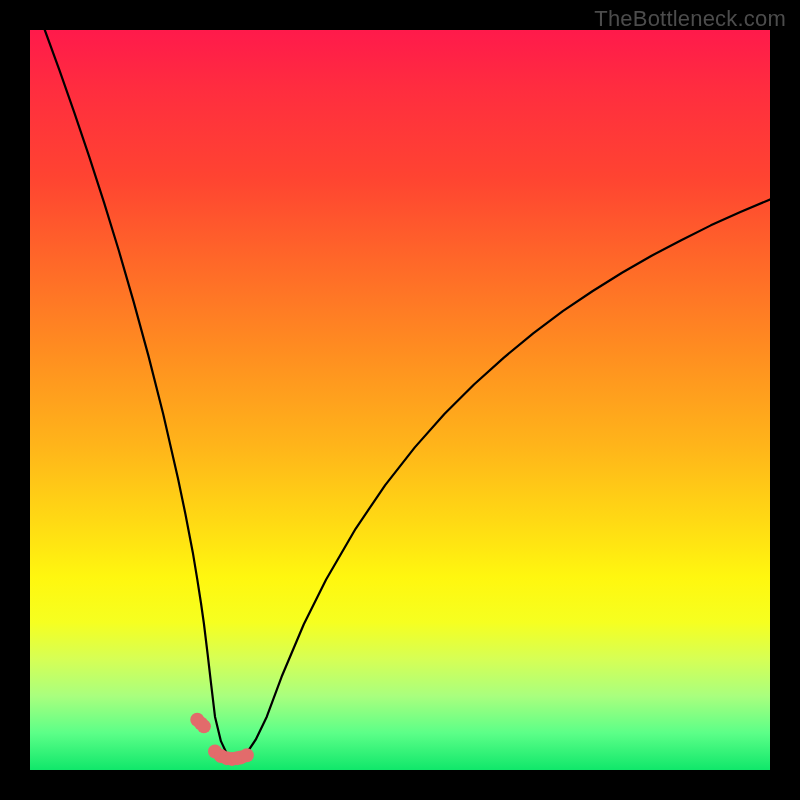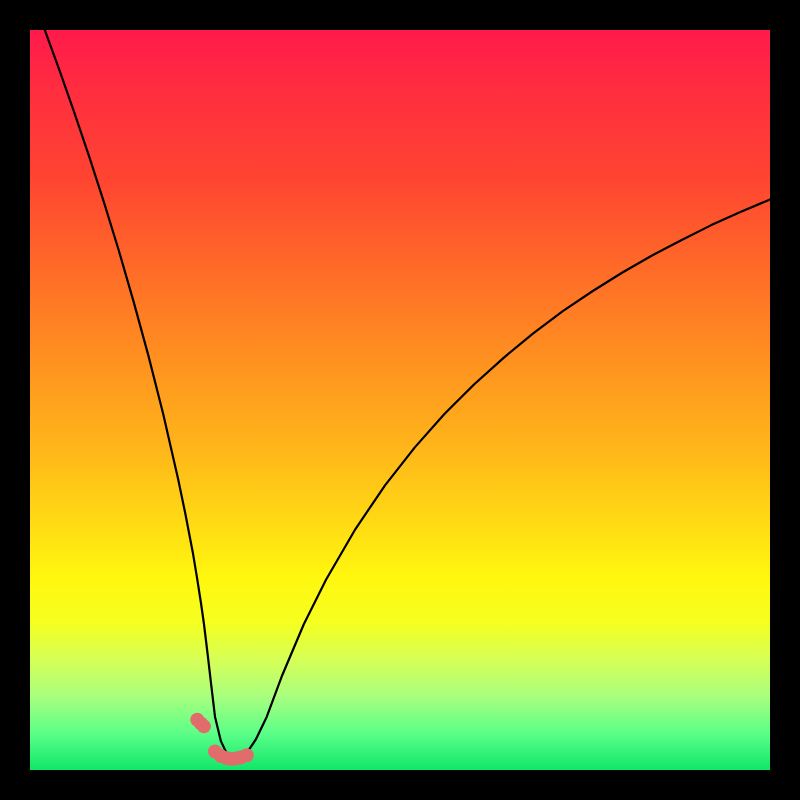--- a/index.html
+++ b/index.html
@@ -56,20 +56,21 @@
     letter-spacing: 0.2px;
     font-weight: 400;
     user-select: none;
   }
 </style>
 </head>
 <body>
 
 <div class="stage">
 
+  <div class="watermark">TheBottleneck.com</div>
 
   <div class="plot-area">
     <svg class="plot-svg" viewBox="0 0 740 740" preserveAspectRatio="none">
       <path id="curve-path" fill="none" stroke="#000000" stroke-width="2.2" stroke-linecap="round" stroke-linejoin="round" d="M14.80 0.00 L29.60 40.70 L44.40 82.88 L59.20 126.54 L74.00 172.42 L88.80 220.52 L103.60 271.58 L118.40 325.60 L133.20 384.06 L148.00 448.44 L155.40 483.96 L162.80 522.44 L167.24 549.08 L170.94 572.76 L173.90 593.48 L177.60 623.82 L181.30 655.64 L185.00 686.72 L190.92 711.14 L196.84 723.72 L202.02 728.16 L207.20 728.16 L210.90 726.68 L216.82 722.98 L225.70 709.66 L236.80 686.72 L251.60 646.76 L273.80 594.22 L296.00 549.82 L325.60 498.76 L355.20 455.10 L384.80 417.36 L414.40 384.06 L444.00 354.46 L473.60 327.82 L503.20 303.40 L532.80 281.20 L562.40 261.22 L592.00 242.72 L621.60 225.70 L651.20 210.16 L680.80 195.36 L710.40 182.04 L740.00 169.46"></path>
       <g id="markers-group">
           <circle cx="167.24" cy="689.68" r="7" fill="#e26b6b"></circle>
           <circle cx="170.94" cy="693.38" r="7" fill="#e26b6b"></circle>
           <circle cx="173.90" cy="696.34" r="7" fill="#e26b6b"></circle>
           <circle cx="185.00" cy="721.50" r="7" fill="#e26b6b"></circle>
           <circle cx="190.92" cy="725.94" r="7" fill="#e26b6b"></circle>

